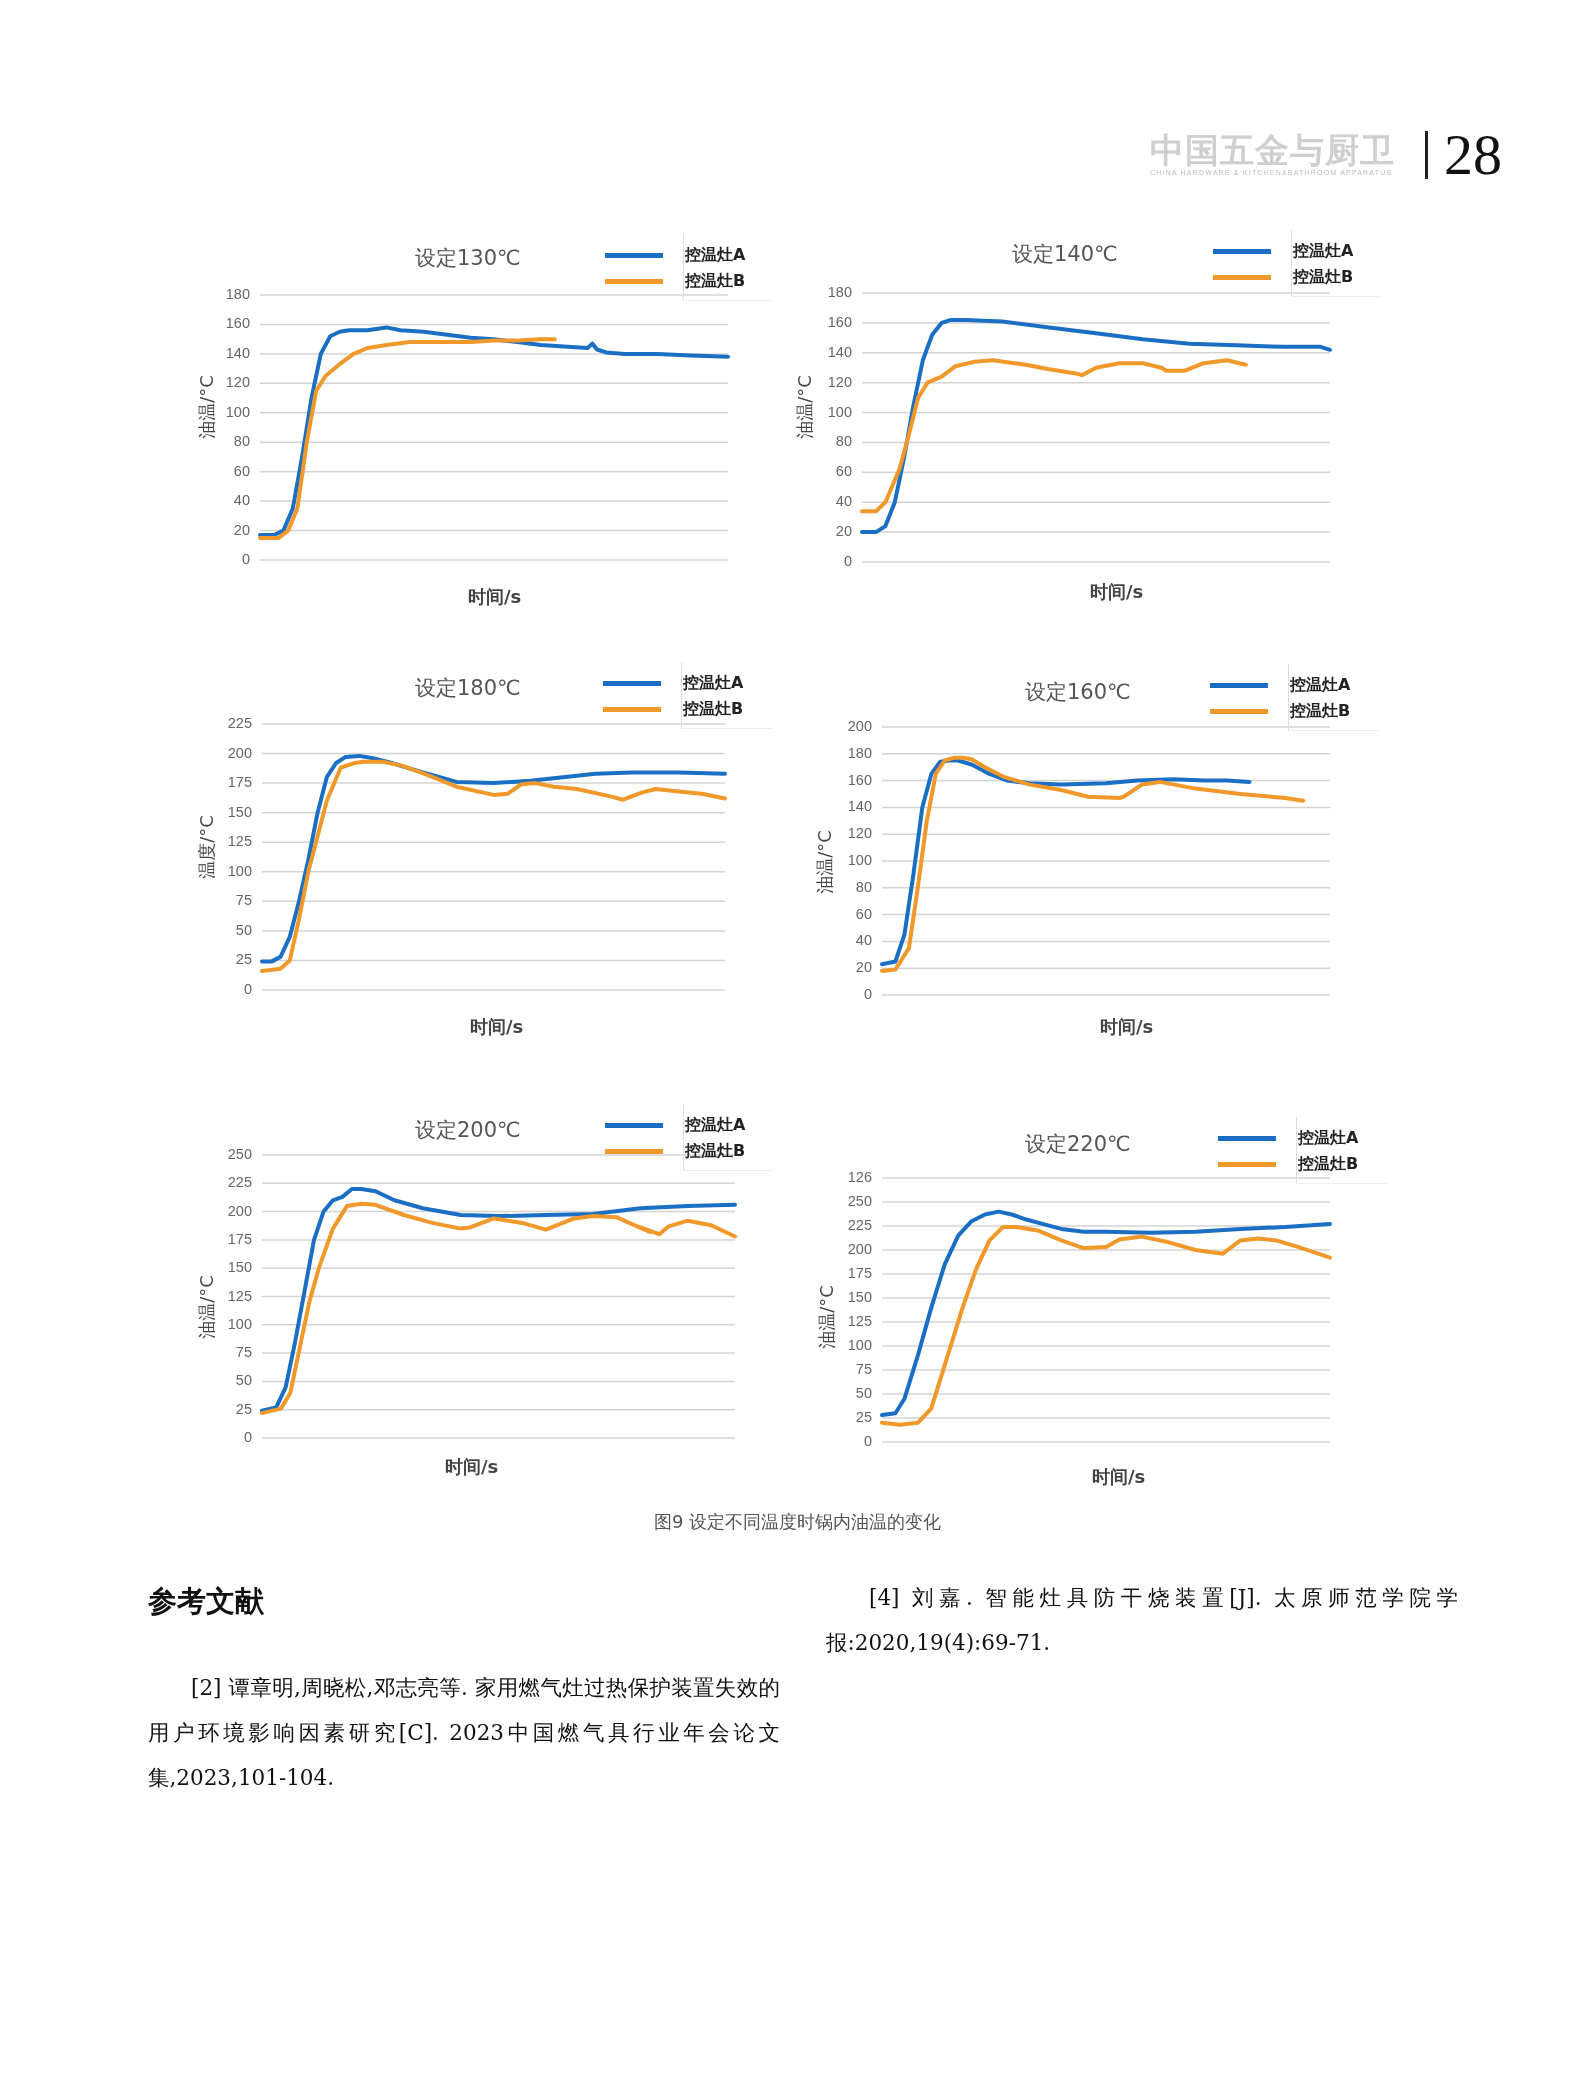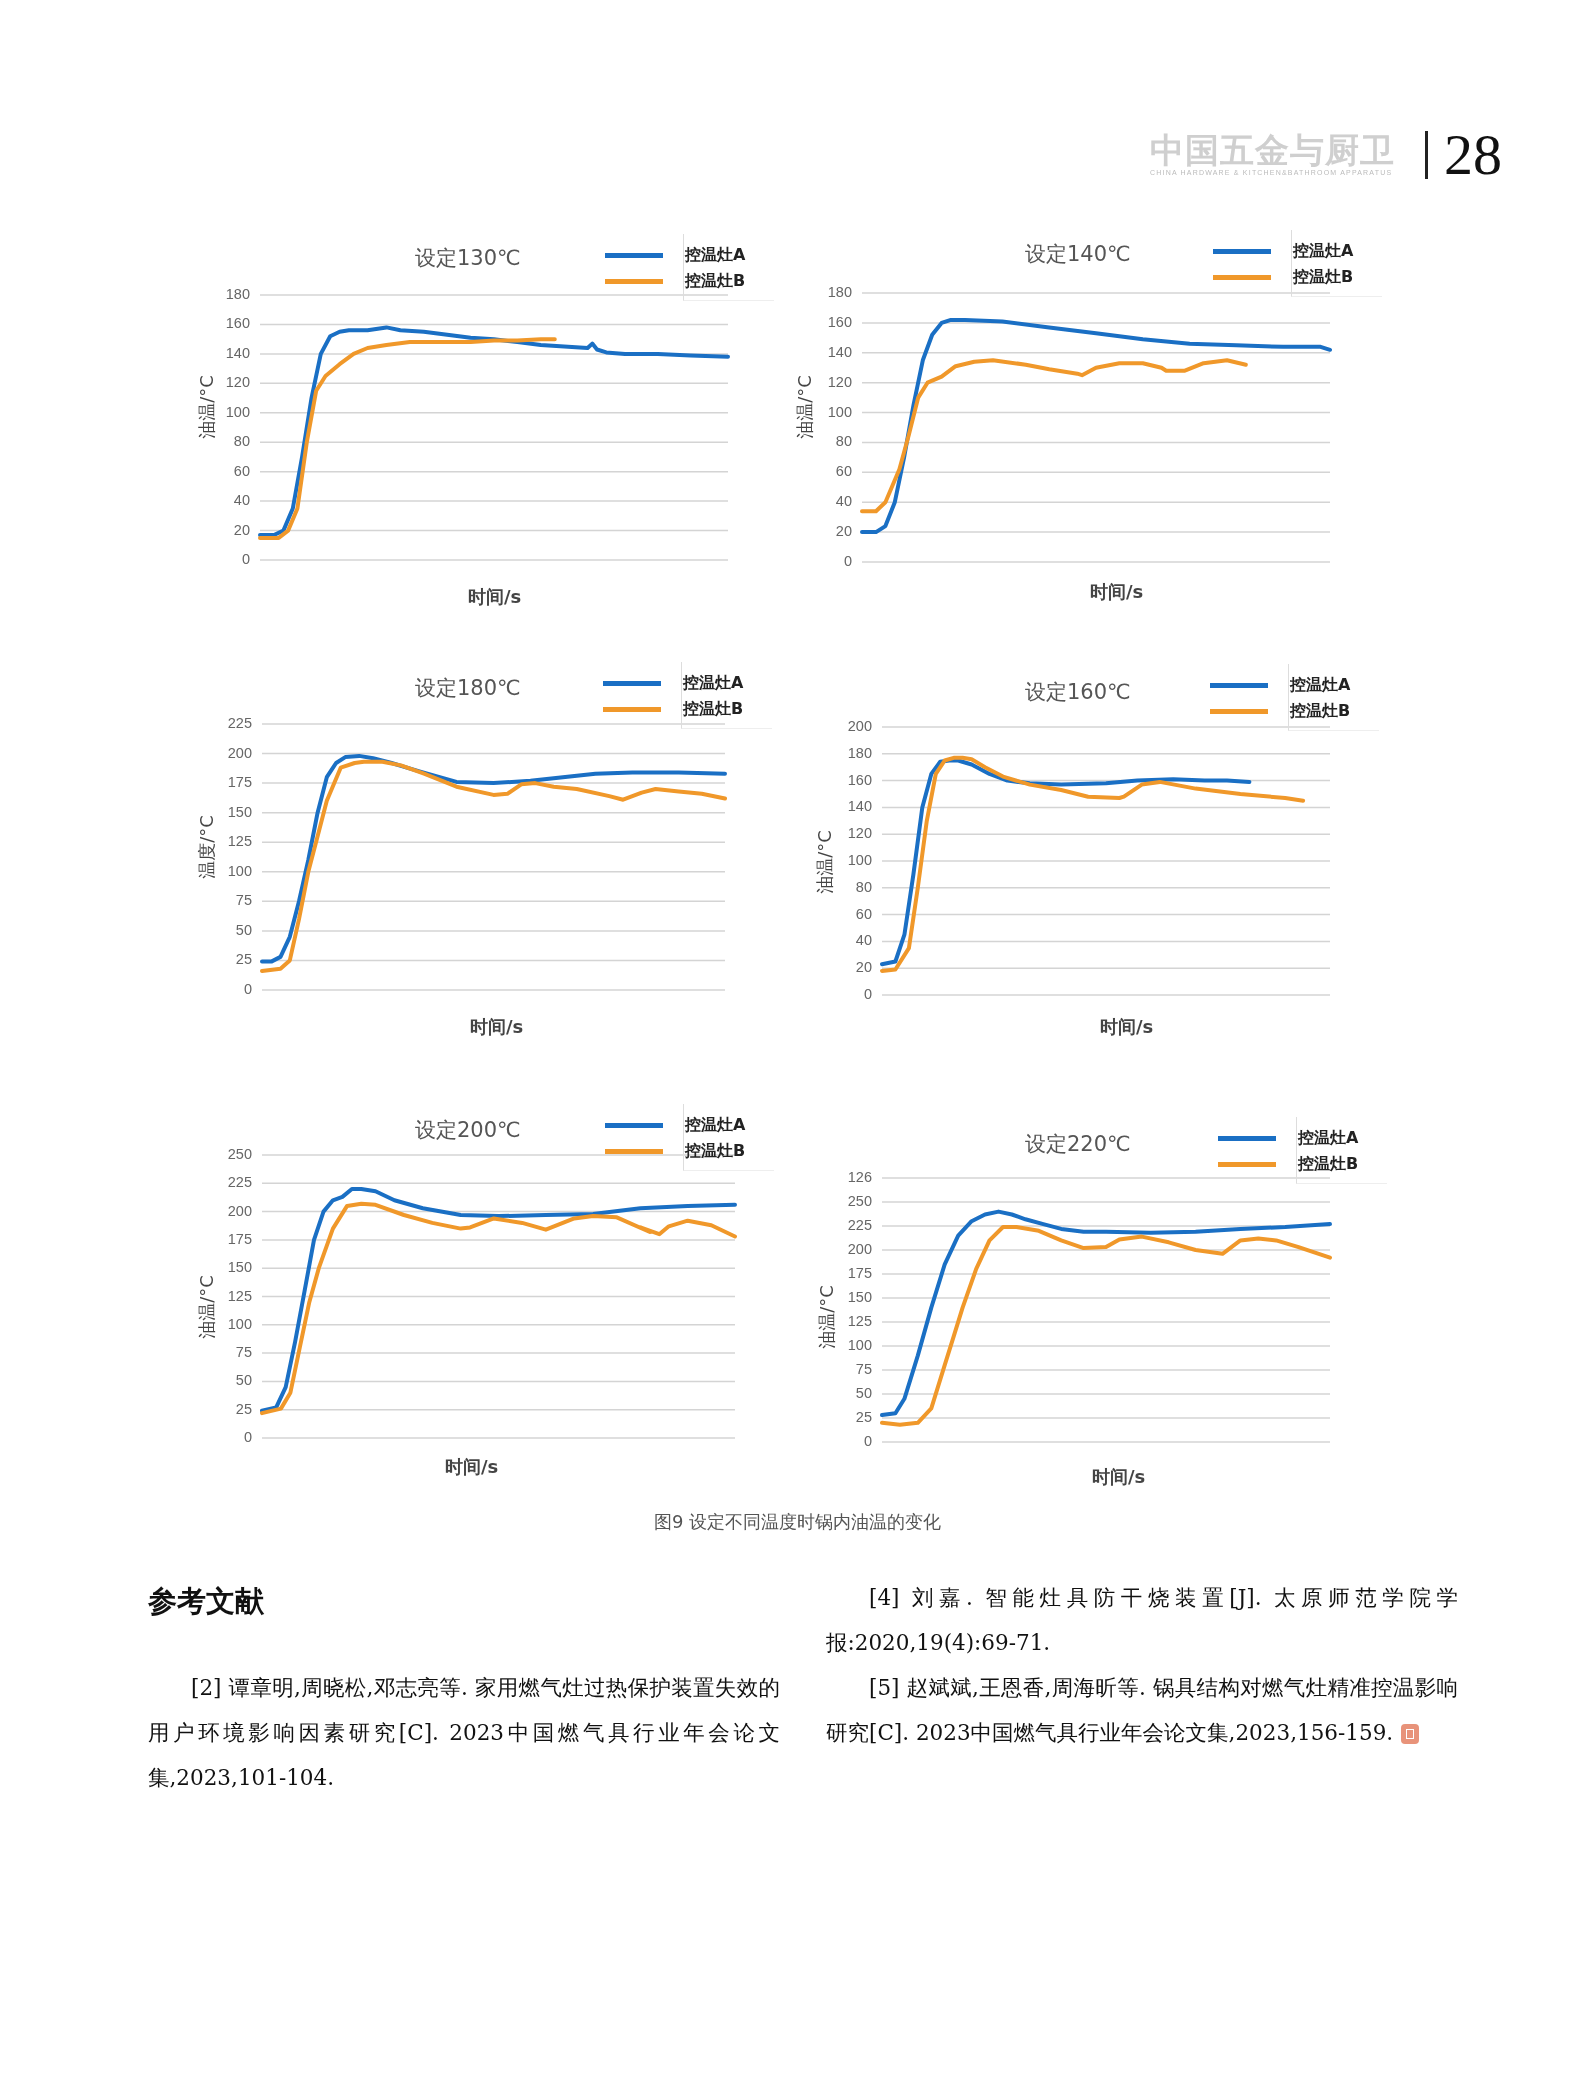--- a/index.html
+++ b/index.html
@@ -98,21 +98,21 @@
       <line x1="62" x2="530" y1="232.33333333333334" y2="232.33333333333334" stroke="#d4d4d4" stroke-width="1.5"></line>
       <line x1="62" x2="530" y1="202.44444444444446" y2="202.44444444444446" stroke="#d4d4d4" stroke-width="1.5"></line>
       <line x1="62" x2="530" y1="172.55555555555554" y2="172.55555555555554" stroke="#d4d4d4" stroke-width="1.5"></line>
       <line x1="62" x2="530" y1="142.66666666666669" y2="142.66666666666669" stroke="#d4d4d4" stroke-width="1.5"></line>
       <line x1="62" x2="530" y1="112.77777777777777" y2="112.77777777777777" stroke="#d4d4d4" stroke-width="1.5"></line>
       <line x1="62" x2="530" y1="82.88888888888891" y2="82.88888888888891" stroke="#d4d4d4" stroke-width="1.5"></line>
       <line x1="62" x2="530" y1="53" y2="53" stroke="#d4d4d4" stroke-width="1.5"></line>
       <polyline points="62.0,292.1 76.0,292.1 85.4,286.1 94.8,262.2 104.1,217.4 113.5,165.1 122.8,120.3 132.2,94.8 141.6,82.9 150.9,79.9 165.0,79.9 202.4,81.4 249.2,87.4 296.0,93.3 342.8,99.3 389.6,103.8 436.4,105.3 483.2,106.8 520.6,106.8 530.0,109.8" fill="none" stroke="#1a6fc4" stroke-width="4" stroke-linejoin="round" stroke-linecap="round"></polyline>
       <polyline points="62.0,271.2 76.0,271.2 85.4,262.2 99.4,229.3 108.8,195.0 118.2,157.6 127.5,142.7 141.6,136.7 155.6,126.2 174.3,121.7 193.0,120.3 225.8,124.7 249.2,129.2 277.3,133.7 282.0,135.2 296.0,127.7 319.4,123.2 342.8,123.2 361.5,127.7 366.2,130.7 384.9,130.7 403.6,123.2 427.0,120.3 445.8,124.7" fill="none" stroke="#f0982a" stroke-width="4" stroke-linejoin="round" stroke-linecap="round"></polyline>
     </svg>
-    <div class="chart-title" style="left: 225px; top: 0px;">设定140℃</div>
+    <div class="chart-title" style="left: 212px; top: 0px;">设定140℃</div>
     <div class="legend-box" style="left: 491px; top: -10px; width: 90px; height: 66px;"></div>
     <div class="legend" style="left: 413px; top: -2px;">
       <div class="legend-item">
         <span class="legend-swatch" style="background: rgb(26, 111, 196);"></span>
         <span class="legend-label">控温灶A</span>
       </div>
       <div class="legend-item">
         <span class="legend-swatch" style="background: rgb(240, 152, 42);"></span>
         <span class="legend-label">控温灶B</span>
       </div>
@@ -291,14 +291,13 @@
 
 <div class="caption">图9 设定不同温度时锅内油温的变化</div>
 
 <div class="ref-heading">参考文献</div>
 
 <div class="refs" style="left:148px;top:1665px;width:632px;">
   <p>[2]  谭章明,周晓松,邓志亮等.  家用燃气灶过热保护装置失效的用户环境影响因素研究[C].  2023中国燃气具行业年会论文集,2023,101-104.</p>
 </div>
 <div class="refs" style="left:826px;top:1575px;width:632px;">
   <p>[4]  刘嘉.  智能灶具防干烧装置[J].  太原师范学院学报:2020,19(4):69-71.</p>
-  <p><span>[5]  赵斌斌,王恩香,周海昕等.  锅具结构对燃气灶精准控温影响研究[C].  2023中国燃气具行业年会论文集,2023,156-159.</span><span class="endmark"></span></p>
 </div>
 
 </body></html>

